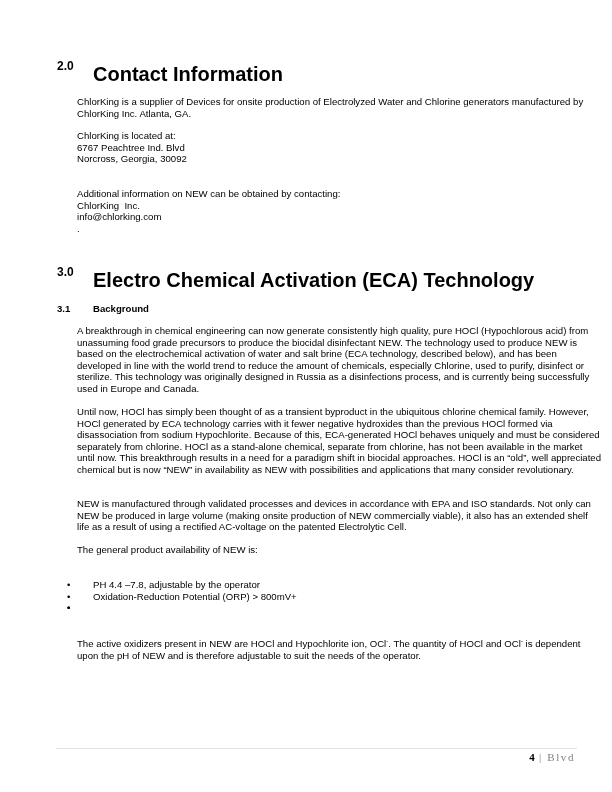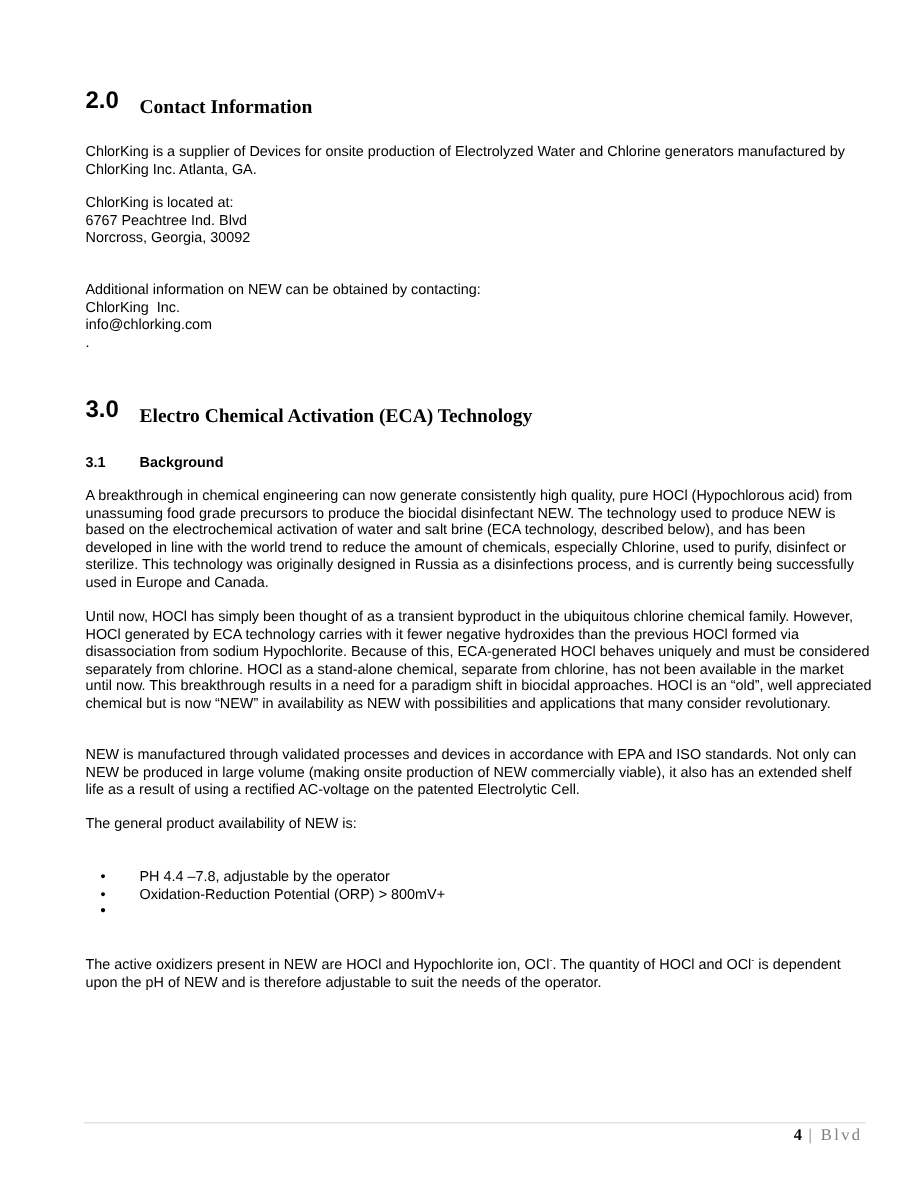--- a/index.html
+++ b/index.html
@@ -1,22 +1,22 @@
 <!DOCTYPE html>
 <html><head>
 <meta charset="utf-8">
 <style>
   html, body { margin: 0; padding: 0; background: #ffffff; }
   body { width: 612px; height: 792px; position: relative; overflow: hidden;
          font-family: "Liberation Sans", sans-serif; color: #000; }
   .abs { position: absolute; }
-  .secnum { font-weight: bold; font-size: 16px; }
-  .h1 { font-weight: bold; font-size: 13px; letter-spacing: 0; font-family: Liberation Serif, serif; }
+  .secnum { font-weight: bold; font-size: 12px; }
+  .h1 { font-weight: bold; font-size: 20px; letter-spacing: 0; }
   .h2num, .h2 { font-weight: bold; font-size: 9.6px; }
-  .p { font-size: 9.6px; line-height: 11.6px; width: 525px; }
+  .p { font-size: 9.6px; line-height: 11.6px; width: 525px; margin-left: 20px; }
   .bullets { font-size: 9.6px; line-height: 11.6px; list-style: none; margin: 0; padding: 0; }
   .bullets li { position: relative; padding-left: 36px; }
   .bullets li .dot { position: absolute; left: 10px; top: 0; }
   .footer-rule { left: 56px; width: 521px; top: 748px; height: 1px; background: #e2e2e2; }
   .footer { right: 37px; top: 751px; font-family: "Liberation Serif", serif; font-size: 11px; color: #7f7f7f; letter-spacing: 1.6px; }
   .footer b { color: #000; letter-spacing: 0; }
   sup { font-size: 6px; vertical-align: 4px; }
 </style>
 </head>
 <body>

